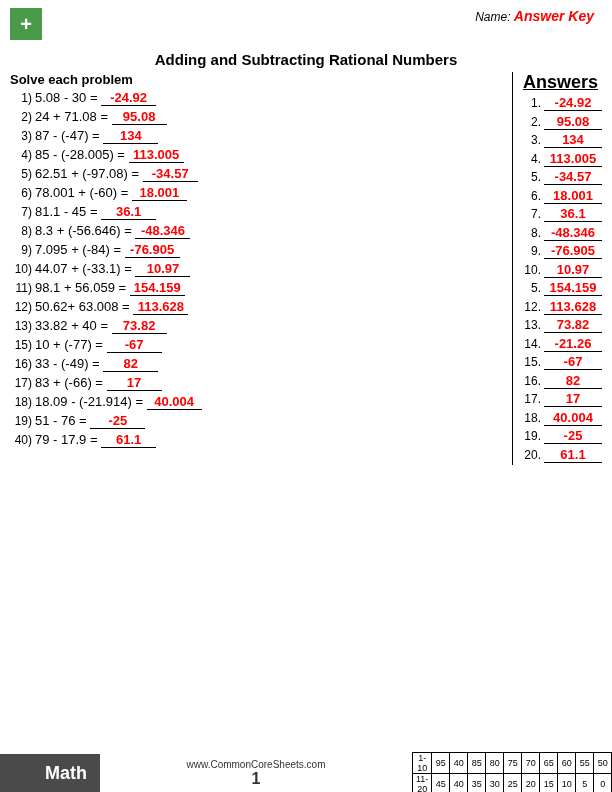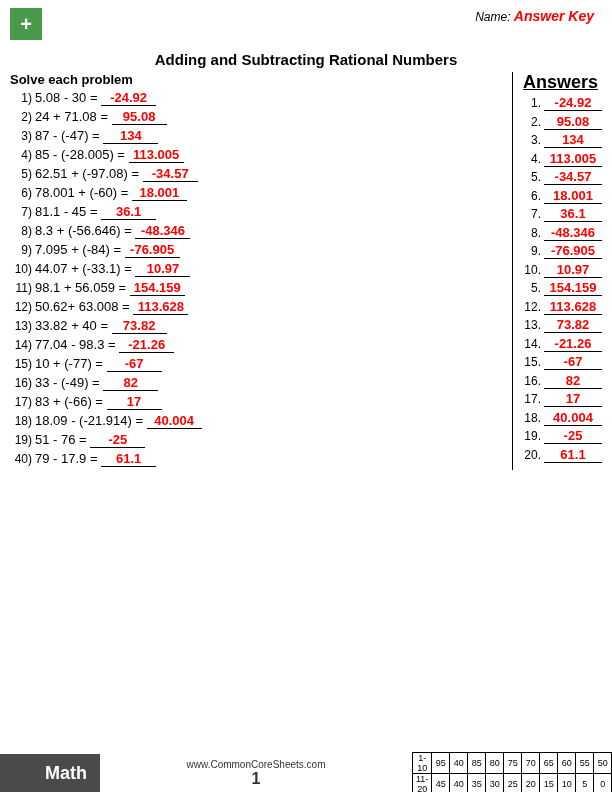--- a/index.html
+++ b/index.html
@@ -272,26 +272,20 @@
           <div class="problem-row">
       <span class="problem-num">12)</span>
       <span class="problem-text">
         50.62+ 63.008 = <span class="answer-val">113.628</span>
       </span>
     </div>
           <div class="problem-row">
       <span class="problem-num">13)</span>
       <span class="problem-text">
         33.82 + 40 = <span class="answer-val">73.82</span>
-      </span>
-    </div>
-          <div class="problem-row">
-      <span class="problem-num">14)</span>
-      <span class="problem-text">
-        77.04 - 98.3 = <span class="answer-val">-21.26</span>
       </span>
     </div>
           <div class="problem-row">
       <span class="problem-num">15)</span>
       <span class="problem-text">
         10 + (-77) = <span class="answer-val">-67</span>
       </span>
     </div>
           <div class="problem-row">
       <span class="problem-num">16)</span>

